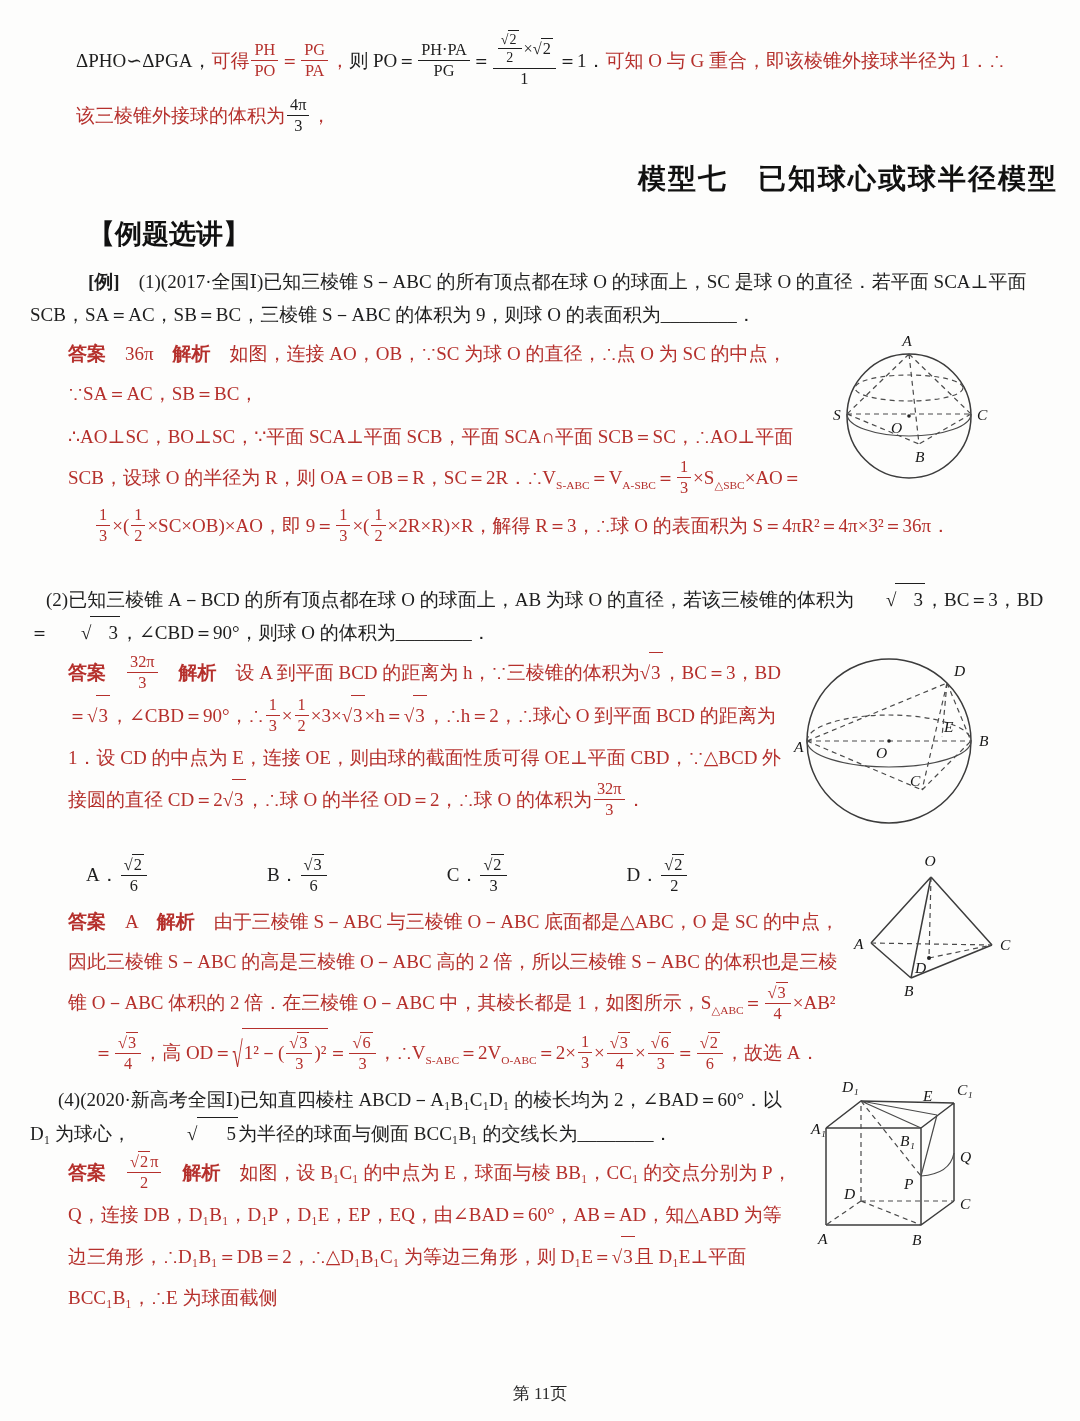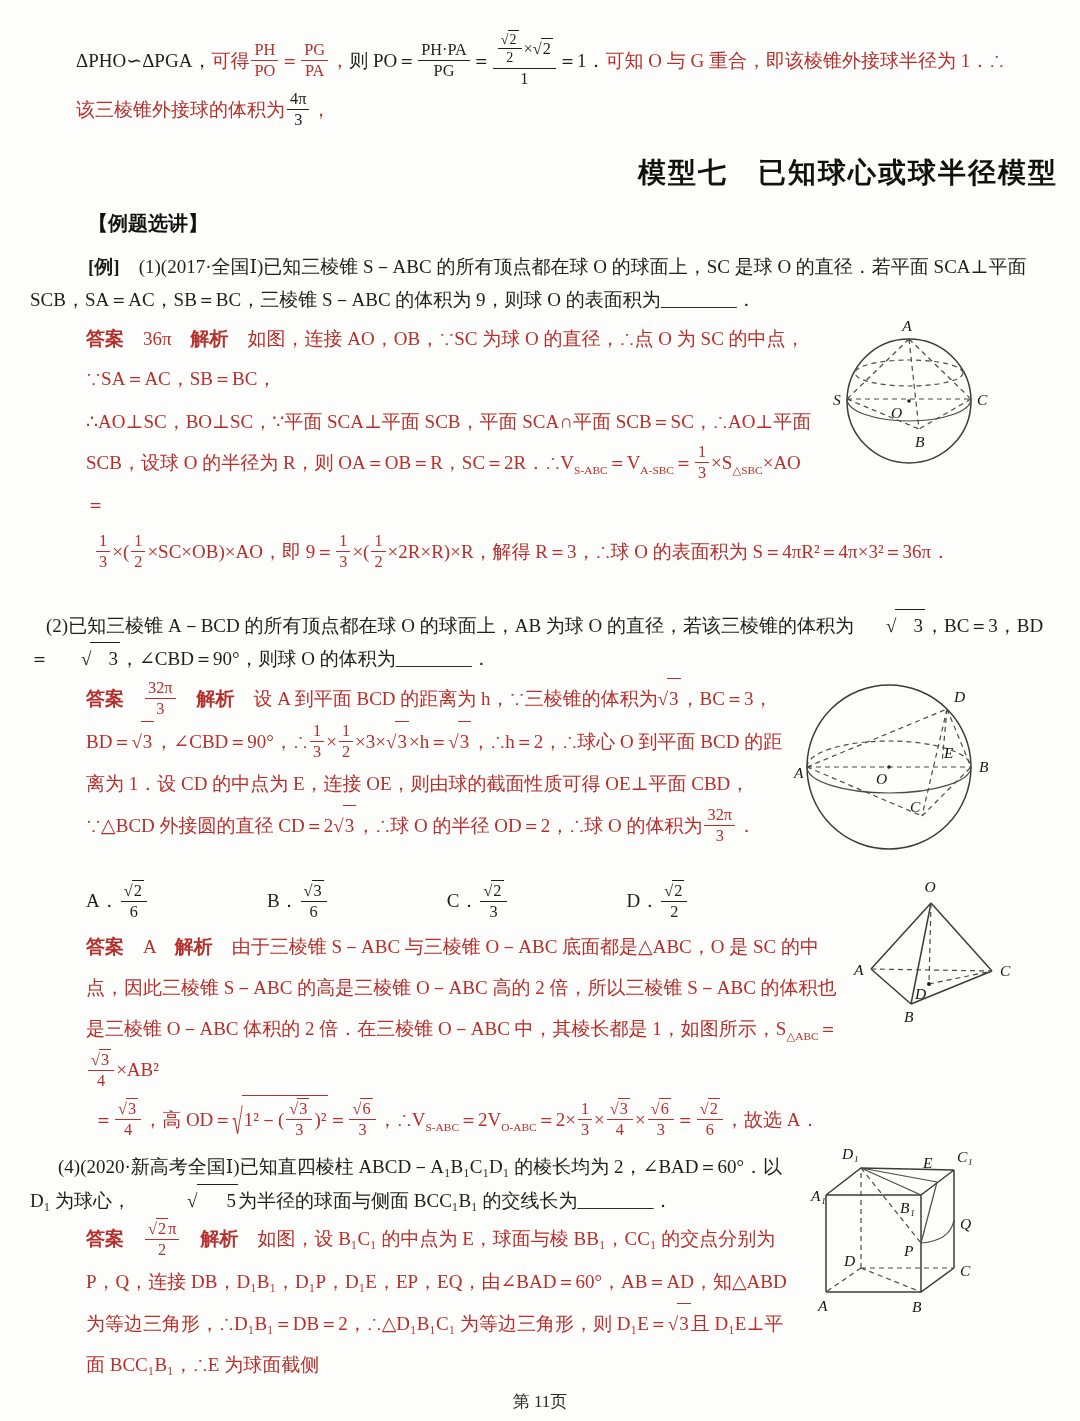--- a/index.html
+++ b/index.html
@@ -9,36 +9,36 @@
   .page{
     width:1080px;height:1421px;background:var(--bg);
     font-family:"Liberation Serif","DejaVu Serif",serif;
     color:var(--black);font-size:19px;
     padding:34px 22px 0 30px;position:relative;overflow:hidden;
   }
   .blk{color:var(--black) !important;}
   .bd{font-weight:bold;}
   
   .toppara{color:var(--red);margin-left:46px;line-height:2.0;}
-  .t2{}
+  .t2{margin-top:6px;}
   .title{text-align:right;font-size:28px;font-weight:bold;color:#111;
          margin:22px 0 18px 0;letter-spacing:2px;}
-  .section{font-weight:bold;font-size:20px;margin:0 0 14px 58px;color:#111;}
+  .section{font-weight:bold;font-size:27px;margin:0 0 14px 58px;color:#111;}
   .prob{color:var(--black);line-height:1.72;margin-top:8px;}
   .ind1{text-indent:58px;}
   .ind3{text-indent:16px;margin-top:33px;}
   .ind4{text-indent:28px;}
   .wrap{display:flow-root;}
-  .ans{color:var(--red);line-height:2.15;margin-left:56px;margin-top:2px;}
+  .ans{color:var(--red);line-height:2.15;margin-left:38px;margin-top:2px;}
   .formula{line-height:2.5;margin-left:64px;}
   .fig{float:right;margin:2px 4px 6px 14px;}
   .opts{margin:16px 0 4px 56px;color:var(--black);line-height:2.2;}
   .opt{display:inline-block;margin-right:118px;}
   .opt:last-child{margin-right:0;}
-  .footer{position:absolute;left:0;right:0;bottom:8px;text-align:center;
+  .footer{position:absolute;left:0;right:0;bottom:16px;text-align:center;
           font-size:17px;color:#2a2a2a;}
   
   .frac{display:inline-flex;flex-direction:column;vertical-align:middle;
         text-align:center;font-size:0.86em;line-height:1.22;margin:0 2px;
         transform:translateY(-2px);}
   .fn{display:block;border-bottom:1.2px solid currentColor;padding:0 3px;}
   .fd{display:block;padding:0 3px;}
   .sq{display:inline-block;white-space:nowrap;}
   .sr{display:inline-block;transform:translateY(0px);margin-right:-1px;}
   .sv{display:inline-block;border-top:1.2px solid currentColor;padding:0 2px;}

